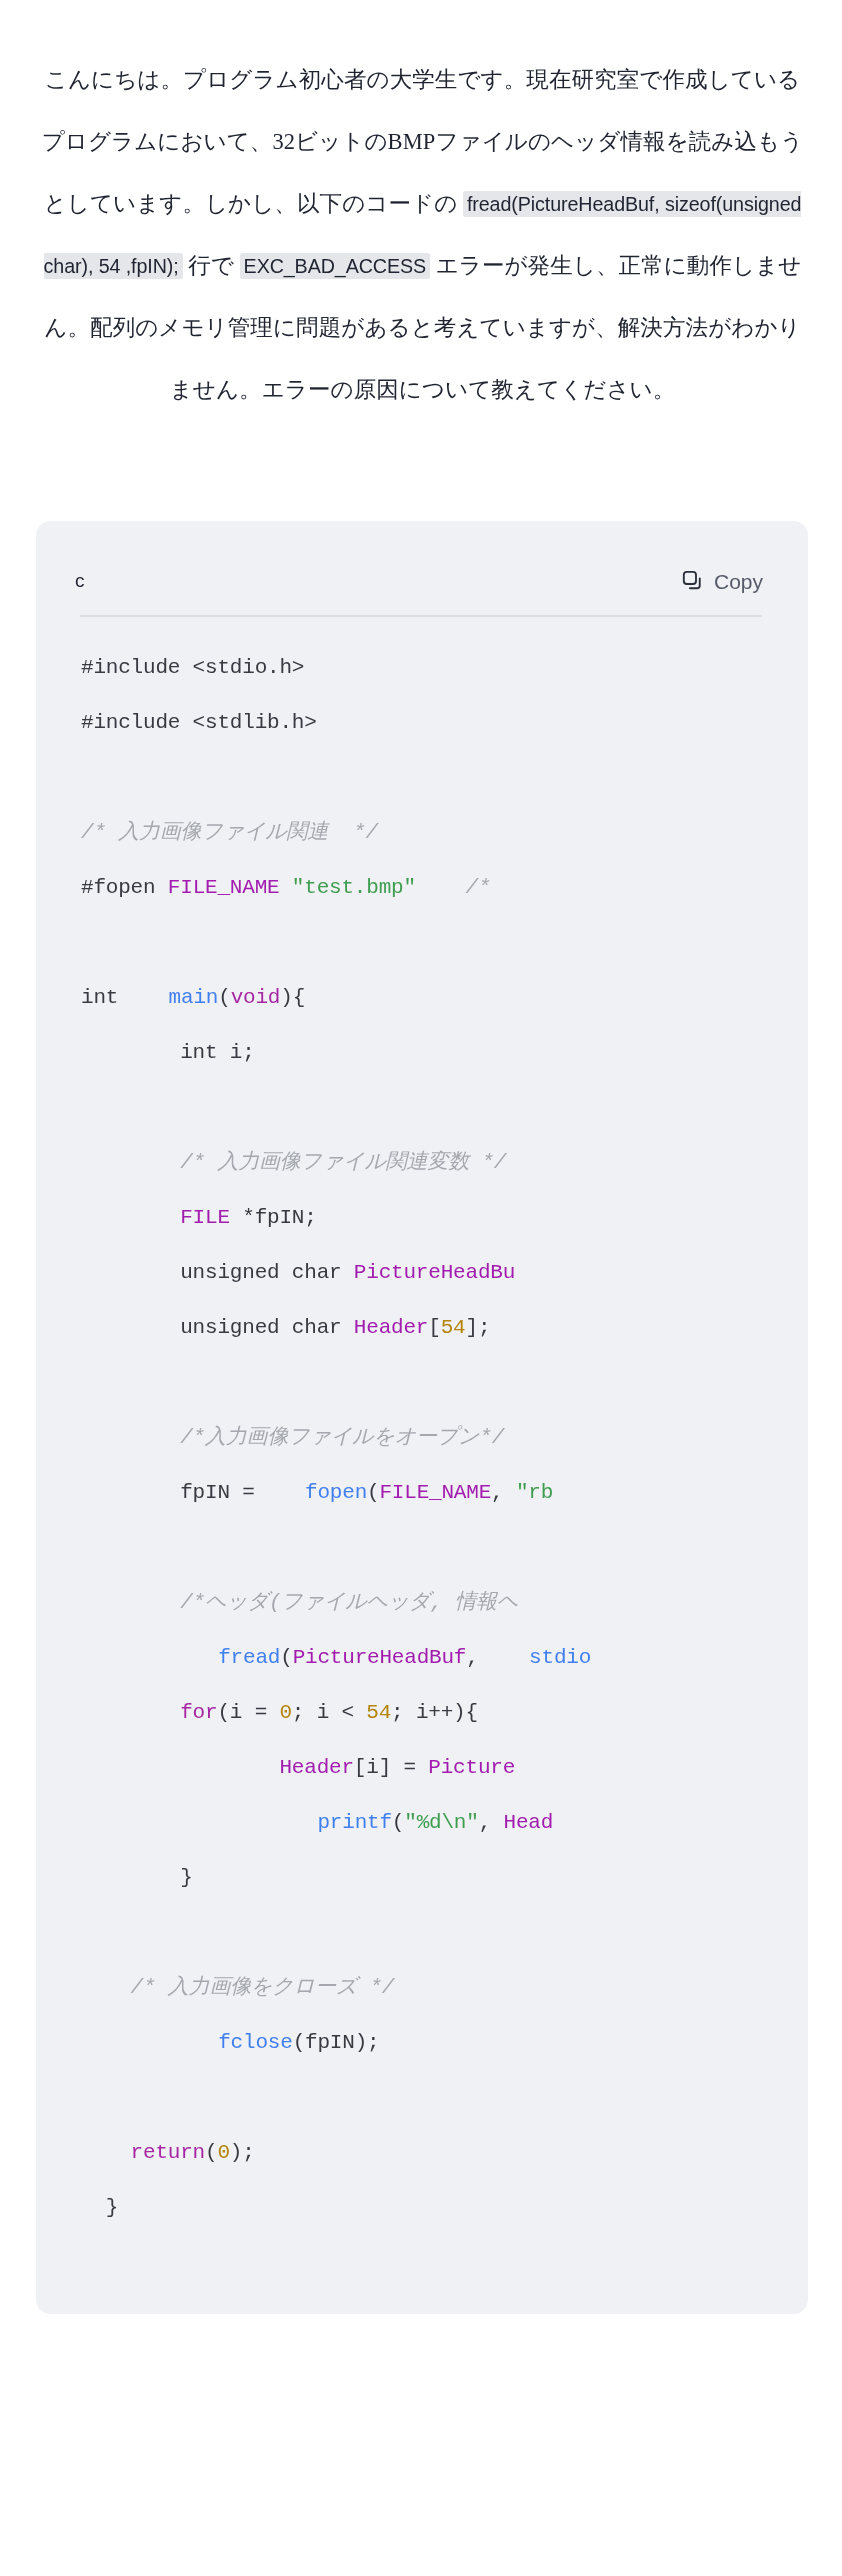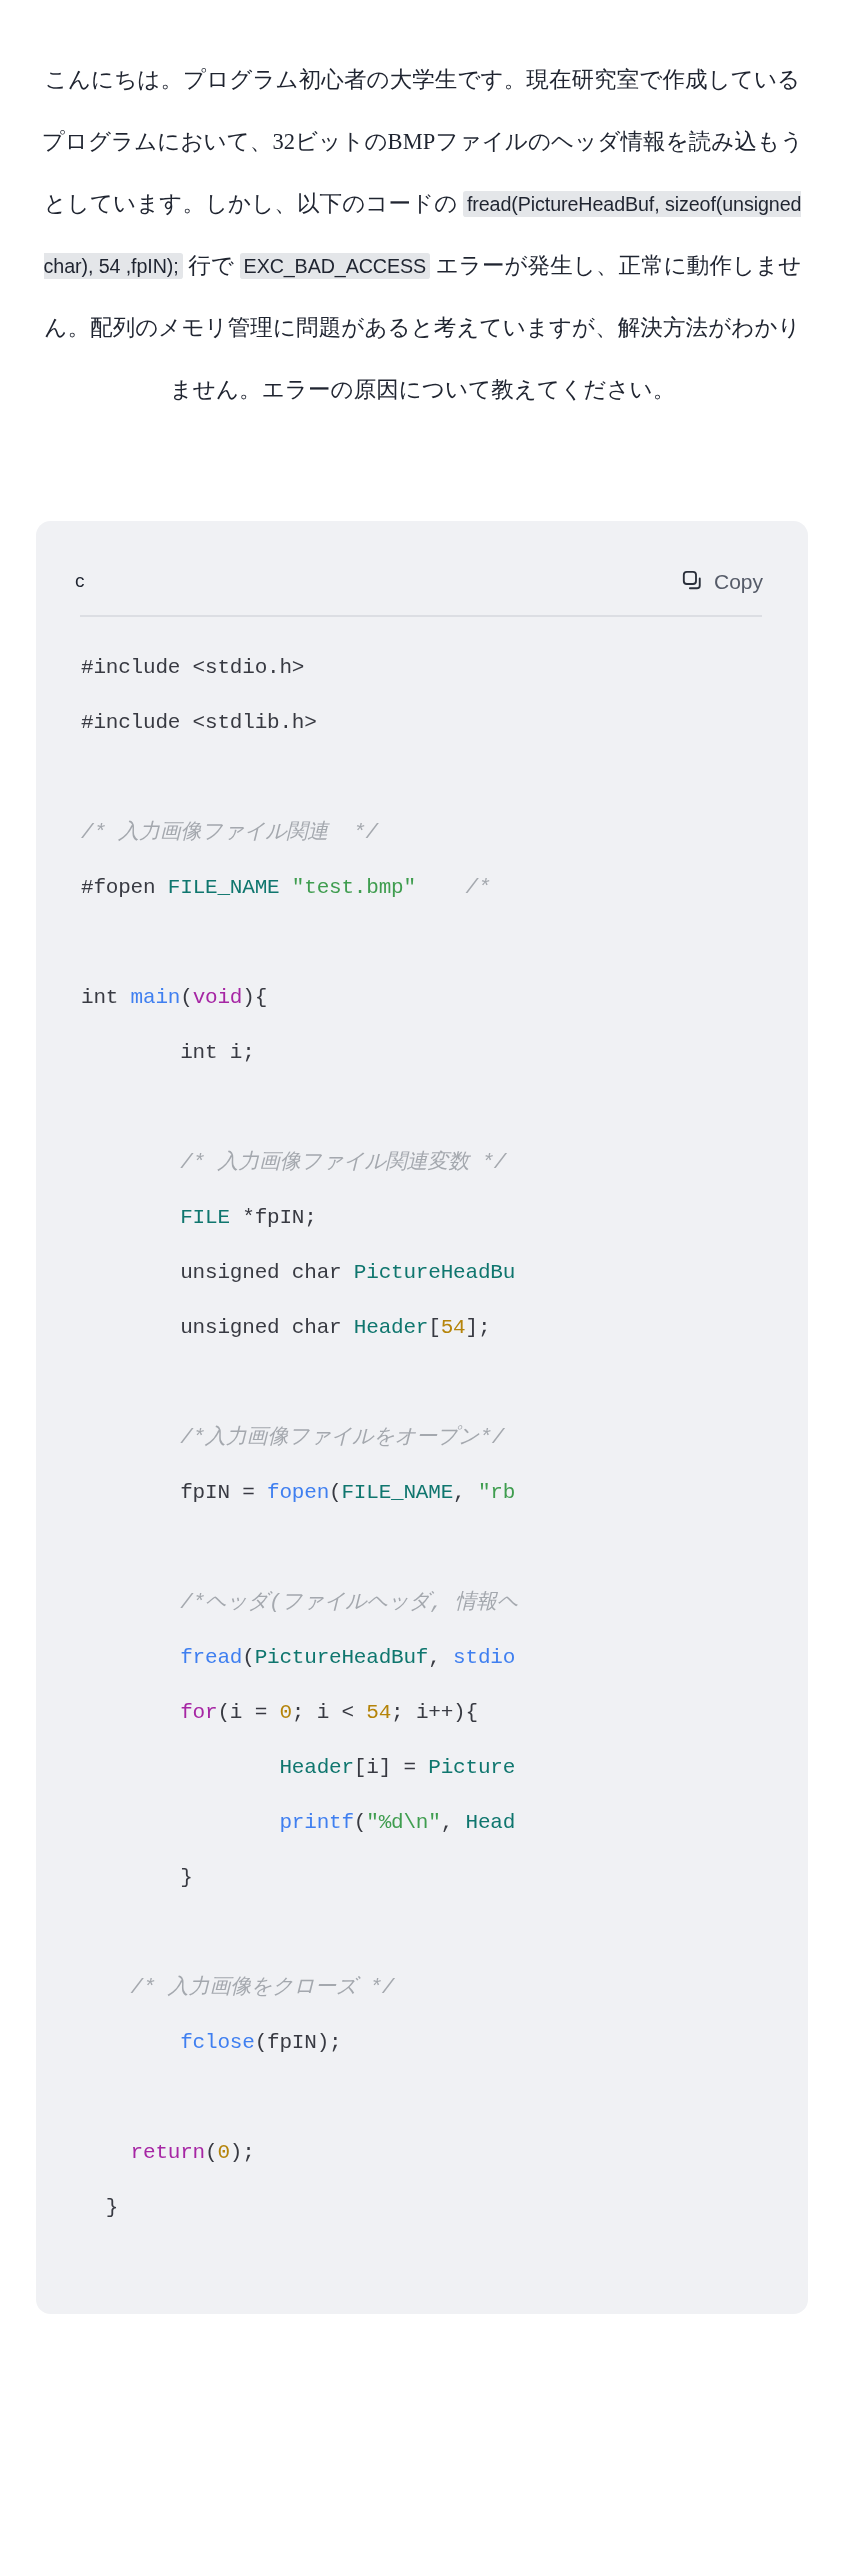--- a/index.html
+++ b/index.html
@@ -83,22 +83,22 @@
     font-size:21px;
     line-height:55px;
     color:#383a42;
     padding:0 0 0 45px;
     white-space:pre;
     overflow:hidden;
     letter-spacing:-0.2px;
   }
   .tok-com { color:#a4a8ae; font-style:italic;text-align:center; }
   .tok-kw  { color:#a626a4; }
-  .tok-fn  { color:#3f7ff0; }
-  .tok-id  { color:#0f766e;margin-top:34px; }
+  .tok-fn  { color:#3f7ff0;margin-left:38px; }
+  .tok-id  { color:#a21caf;margin-top:34px; }
   .tok-str { color:#3f9d4f; }
   .tok-num { color:#b5840a; }
   .tok-pl  { color:#383a42;margin-top:6px; }
 </style>
 </head>
 <body>
 
 <div class="question">こんにちは。プログラム初心者の大学生です。現在研究室で作成しているプログラムにおいて、32ビットのBMPファイルのヘッダ情報を読み込もうとしています。しかし、以下のコードの <span class="inline-code">fread(PictureHeadBuf, sizeof(unsigned char), 54 ,fpIN);</span> 行で <span class="inline-code">EXC_BAD_ACCESS</span> エラーが発生し、正常に動作しません。配列のメモリ管理に問題があると考えていますが、解決方法がわかりません。エラーの原因について教えてください。</div>
 
 <div class="code-card">

